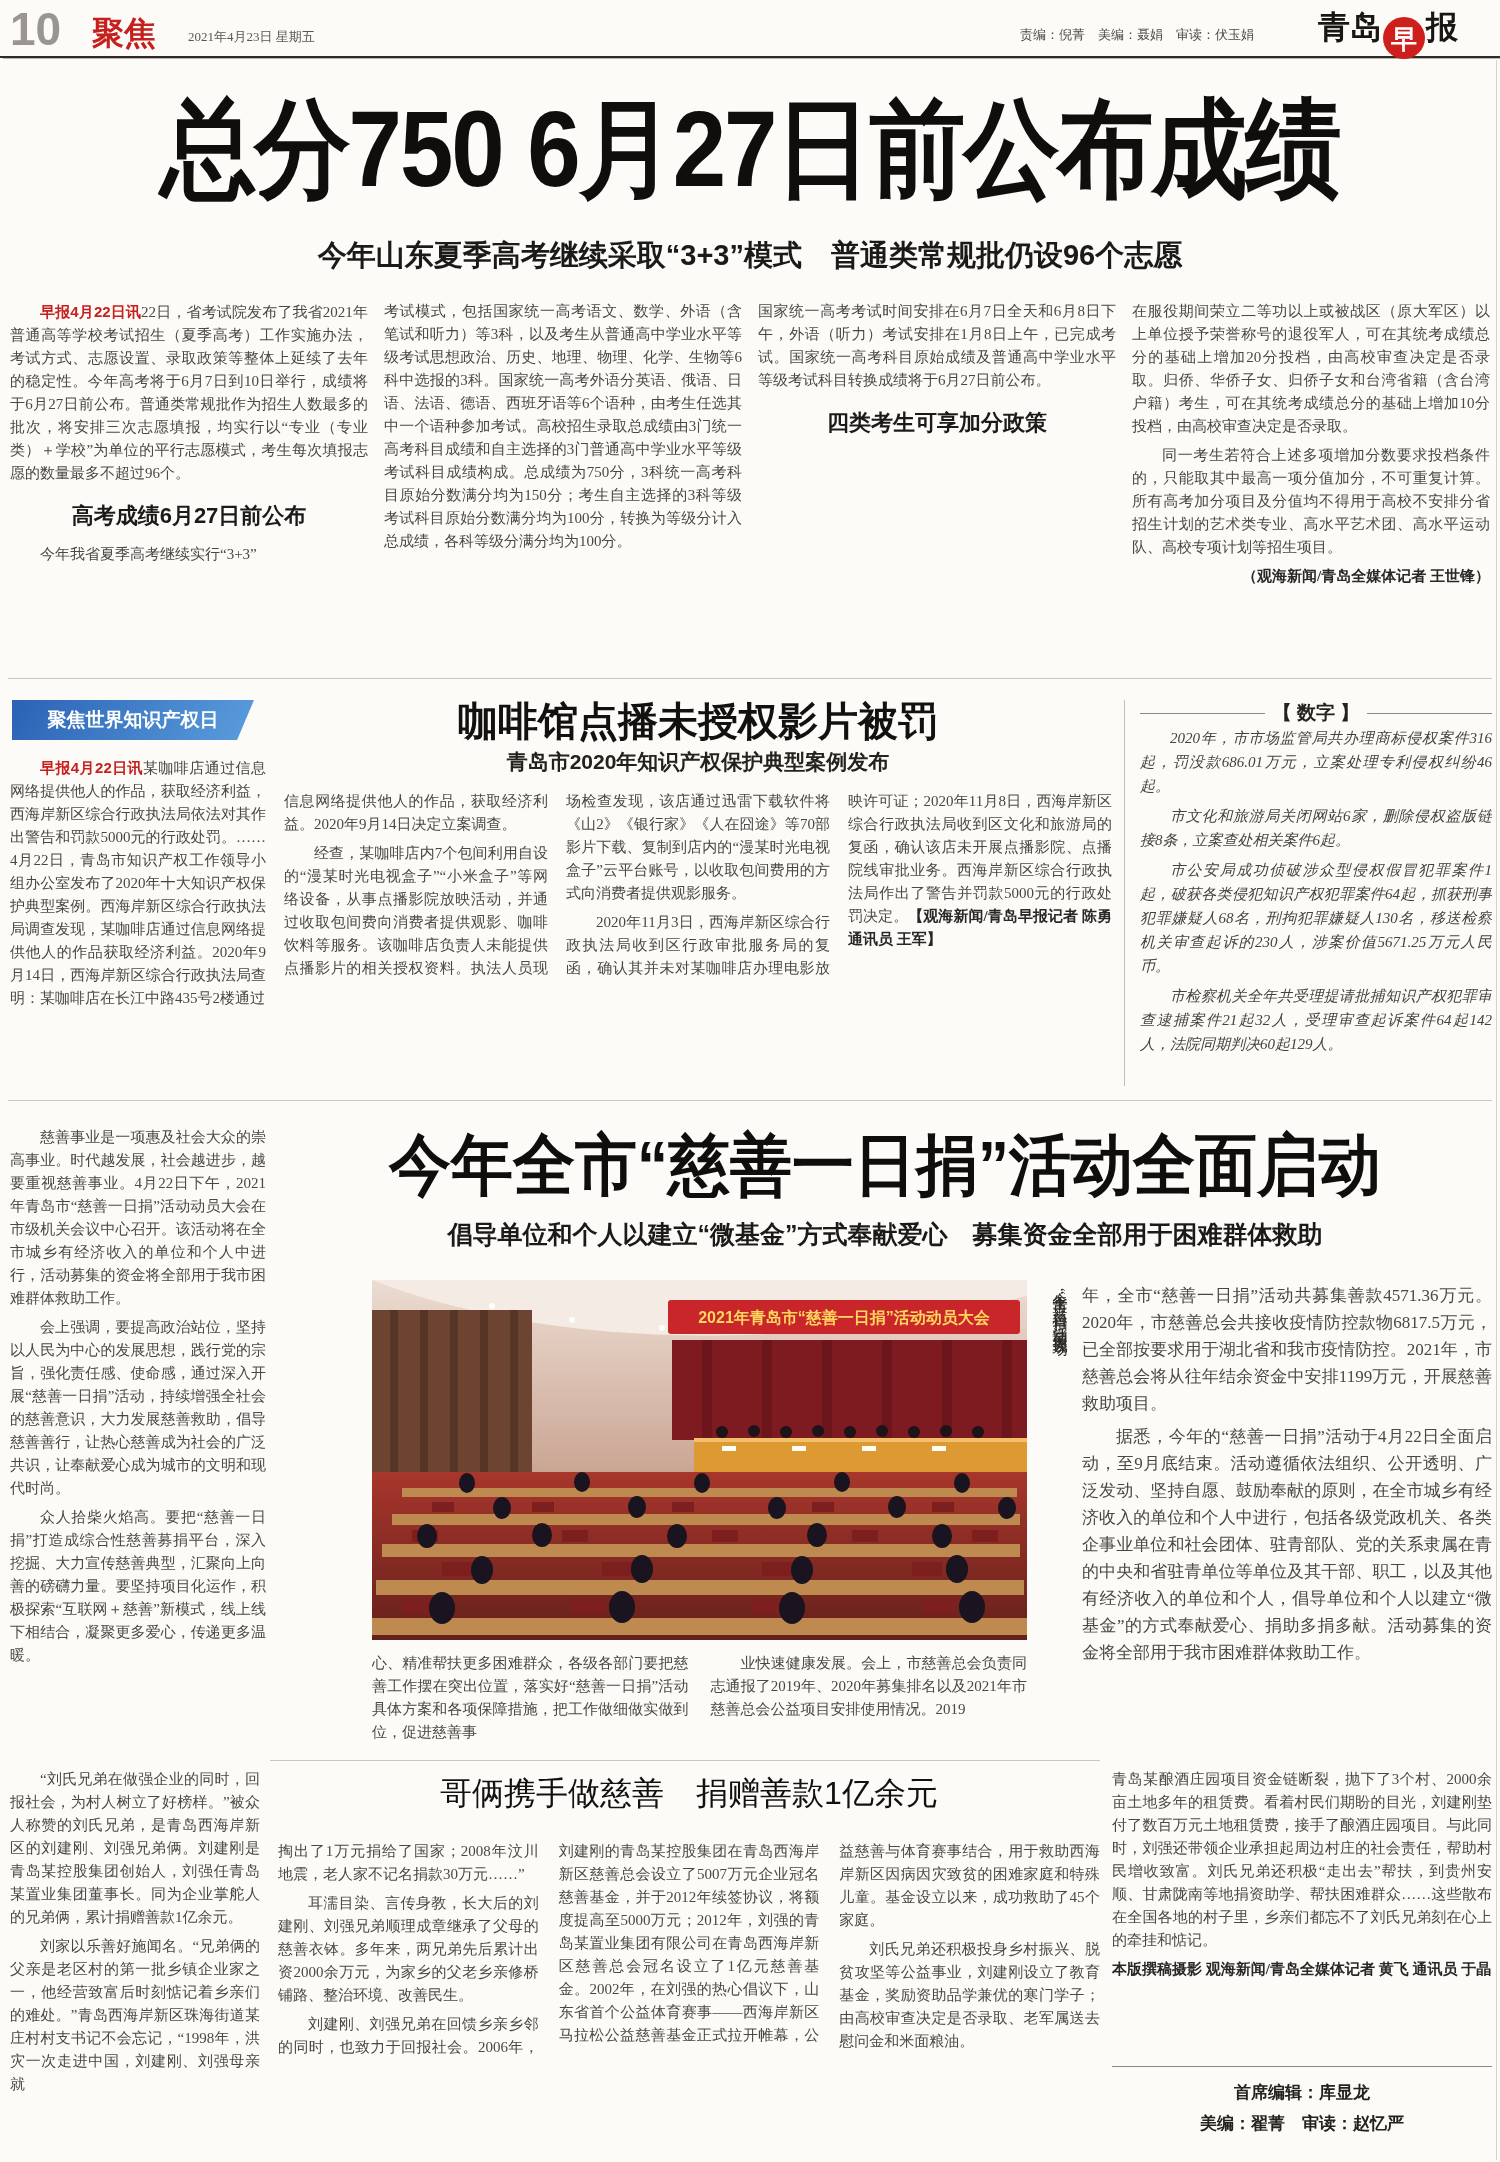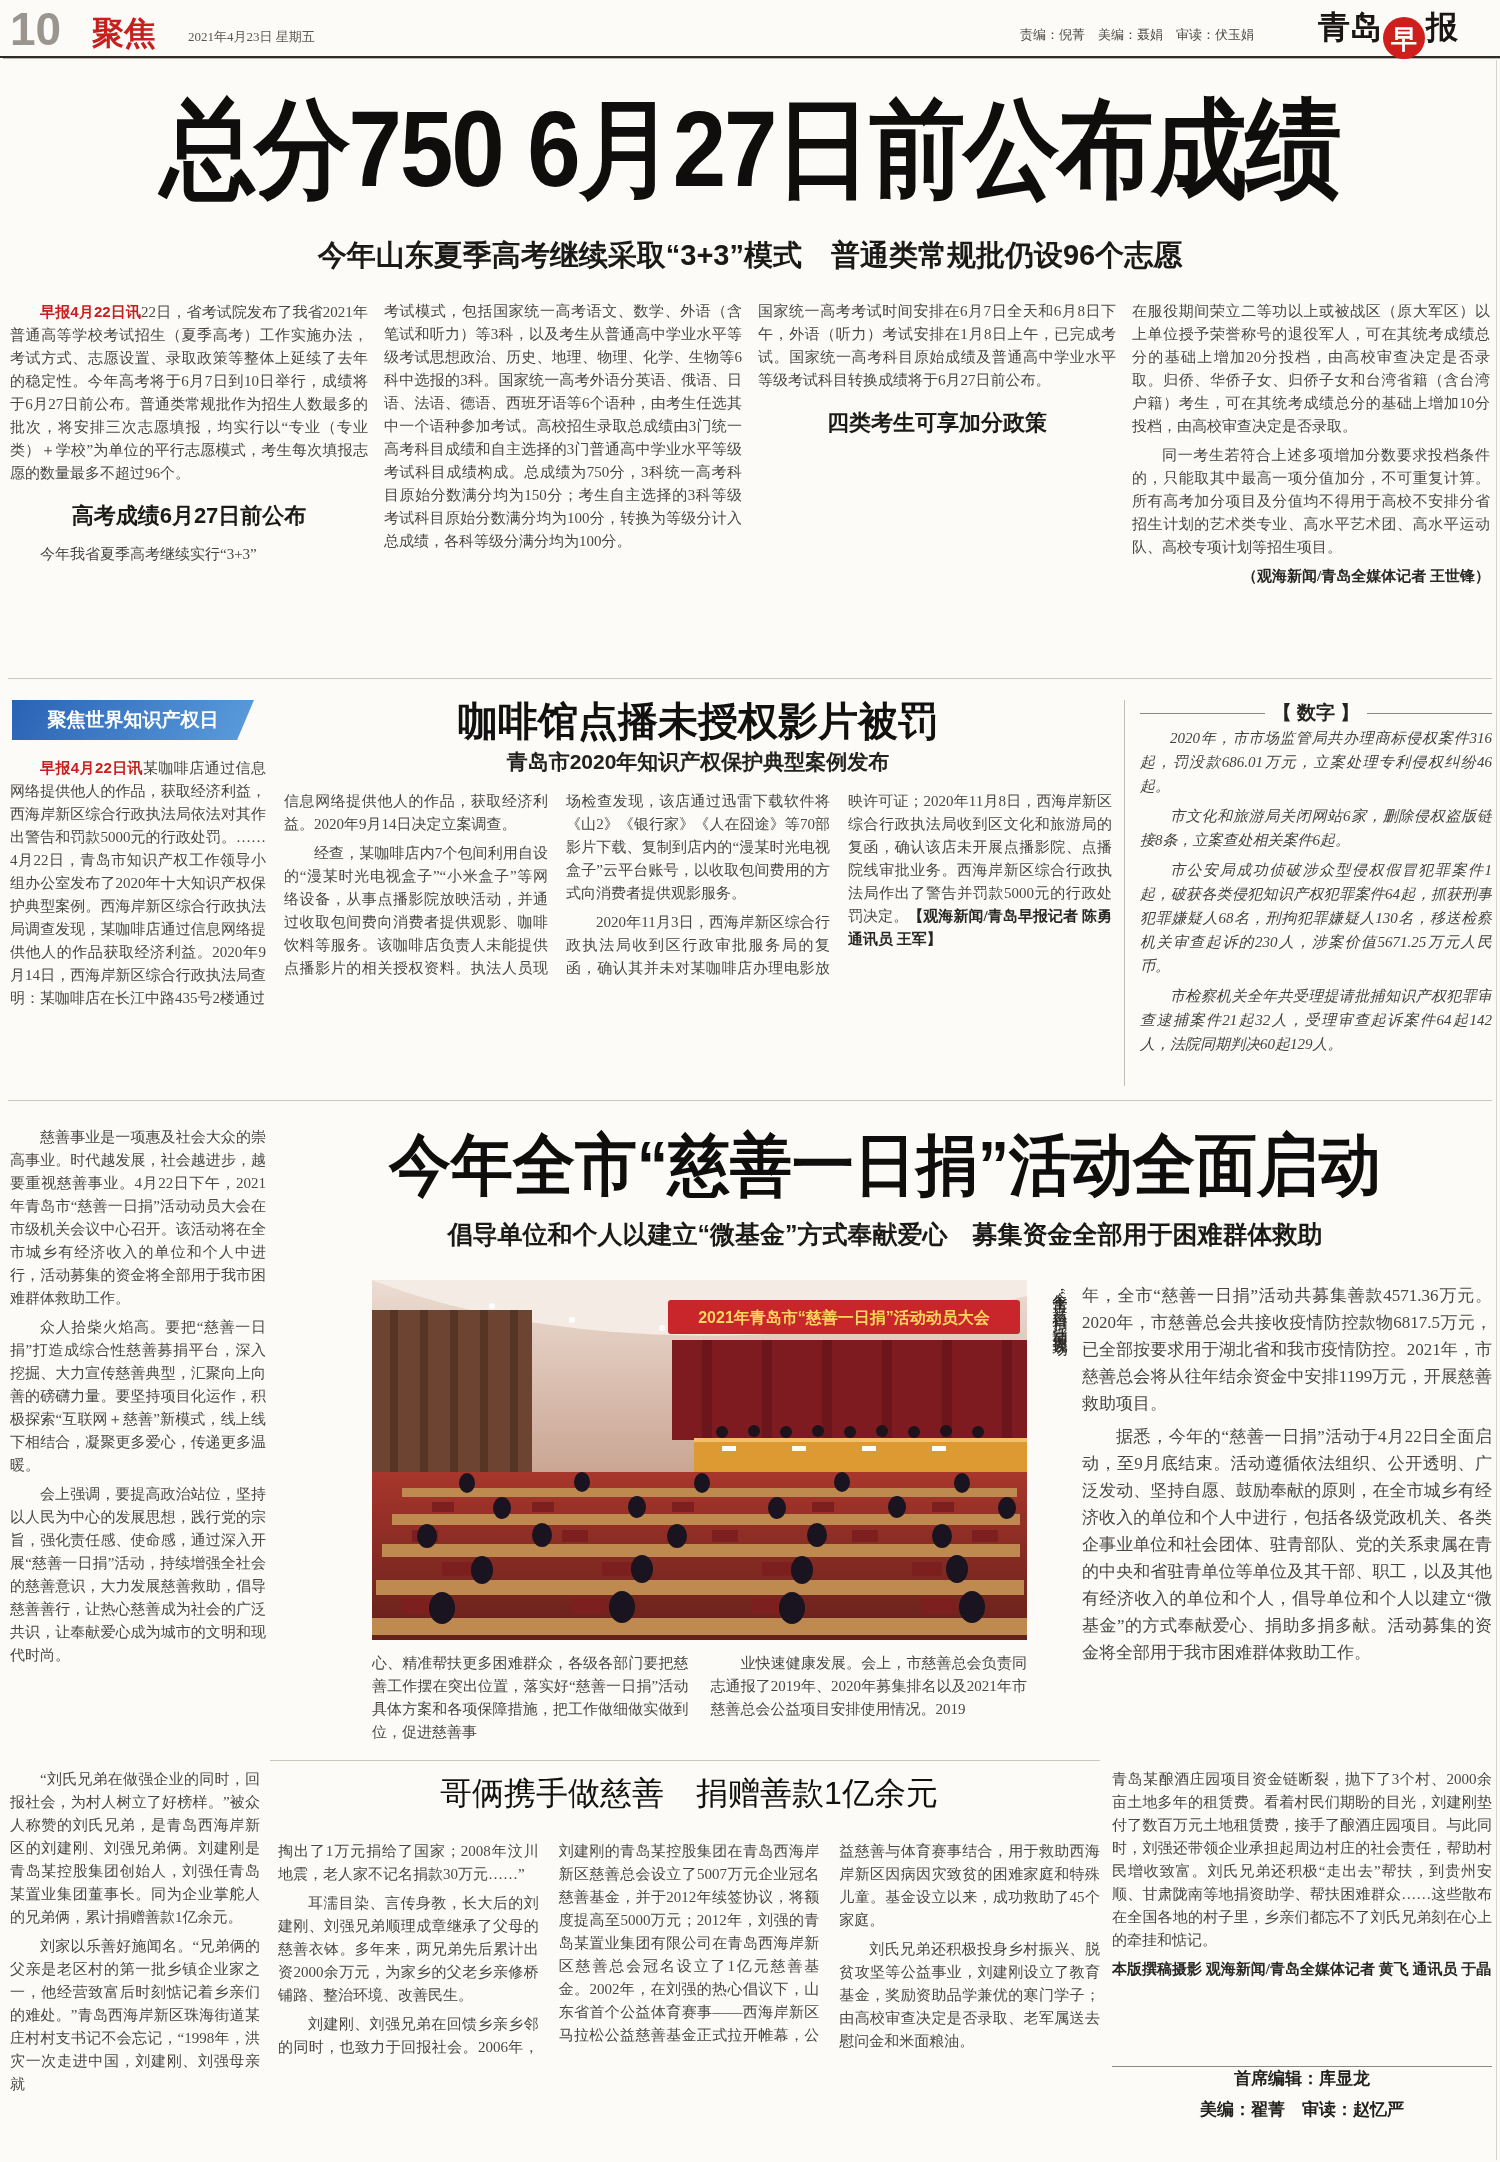--- a/index.html
+++ b/index.html
@@ -61,21 +61,21 @@
   #ch-belowcols{left:372px;top:1652px;width:655px;height:104px;column-count:2;column-gap:22px;overflow:hidden;}
   #ch-rightcol{left:1082px;top:1282px;width:410px;height:474px;overflow:hidden;}
   #ch-rightcol .para{font-size:17px;line-height:27px;}
   
   #band4-top-rule{left:270px;top:1760px;width:830px;}
   #br-leftcol{left:10px;top:1768px;width:250px;height:392px;overflow:hidden;}
   #br-headline{left:278px;top:1772px;width:822px;text-align:center;font-family:"Liberation Sans",sans-serif;
                font-size:32px;font-weight:400;color:#121110;}
   #br-cols{left:278px;top:1840px;width:822px;height:320px;column-count:3;column-gap:20px;overflow:hidden;}
   #br-rightcol{left:1112px;top:1768px;width:380px;height:286px;overflow:hidden;}
-  #credits-box{left:1112px;top:2066px;width:380px;border-top:1px solid #8d8a84;
+  #credits-box{left:1112px;top:2066px;width:380px;border-top:1px solid #8d8a84;padding-top:14px;
                text-align:center;font-family:"Liberation Sans",sans-serif;font-weight:bold;font-size:17px;color:#24221f;}
   #credits-box div{margin-bottom:8px;}
   #page-edge{left:1496px;top:60px;width:1px;height:2100px;background:#d8d4cd;}
 </style>
 </head>
 <body>
 
 <div id="page">
 
   <div id="header" class="abs">
@@ -135,22 +135,22 @@
     <p class="para">2020年，市市场监管局共办理商标侵权案件316起，罚没款686.01万元，立案处理专利侵权纠纷46起。</p>
     <p class="para">市文化和旅游局关闭网站6家，删除侵权盗版链接8条，立案查处相关案件6起。</p>
     <p class="para">市公安局成功侦破涉众型侵权假冒犯罪案件1起，破获各类侵犯知识产权犯罪案件64起，抓获刑事犯罪嫌疑人68名，刑拘犯罪嫌疑人130名，移送检察机关审查起诉的230人，涉案价值5671.25万元人民币。</p>
     <p class="para">市检察机关全年共受理提请批捕知识产权犯罪审查逮捕案件21起32人，受理审查起诉案件64起142人，法院同期判决60起129人。</p>
   </div>
 
   <div id="band3-top-rule" class="abs rule-h"></div>
 
   <div id="ch-leftcol" class="abs">
     <p class="para">慈善事业是一项惠及社会大众的崇高事业。时代越发展，社会越进步，越要重视慈善事业。4月22日下午，2021年青岛市“慈善一日捐”活动动员大会在市级机关会议中心召开。该活动将在全市城乡有经济收入的单位和个人中进行，活动募集的资金将全部用于我市困难群体救助工作。</p>
+    <p class="para">会上强调，要提高政治站位，坚持以人民为中心的发展思想，践行党的宗旨，强化责任感、使命感，通过深入开展“慈善一日捐”活动，持续增强全社会的慈善意识，大力发展慈善救助，倡导慈善善行，让热心慈善成为社会的广泛共识，让奉献爱心成为城市的文明和现代时尚。</p>
     <p class="para">众人拾柴火焰高。要把“慈善一日捐”打造成综合性慈善募捐平台，深入挖掘、大力宣传慈善典型，汇聚向上向善的磅礴力量。要坚持项目化运作，积极探索“互联网＋慈善”新模式，线上线下相结合，凝聚更多爱心，传递更多温暖。</p>
-    <p class="para">会上强调，要提高政治站位，坚持以人民为中心的发展思想，践行党的宗旨，强化责任感、使命感，通过深入开展“慈善一日捐”活动，持续增强全社会的慈善意识，大力发展慈善救助，倡导慈善善行，让热心慈善成为社会的广泛共识，让奉献爱心成为城市的文明和现代时尚。</p>
   </div>
 
   <div id="ch-headline" class="abs">今年全市“慈善一日捐”活动全面启动</div>
   <div id="ch-sub" class="abs">倡导单位和个人以建立“微基金”方式奉献爱心　募集资金全部用于困难群体救助</div>
 
   <div id="ch-photo" class="abs">
     <svg viewBox="0 0 655 360" width="655" height="360">
       <defs>
         <linearGradient id="gCeil" x1="0" y1="0" x2="0" y2="1">
           <stop offset="0" stop-color="#ecdcd2"></stop>

